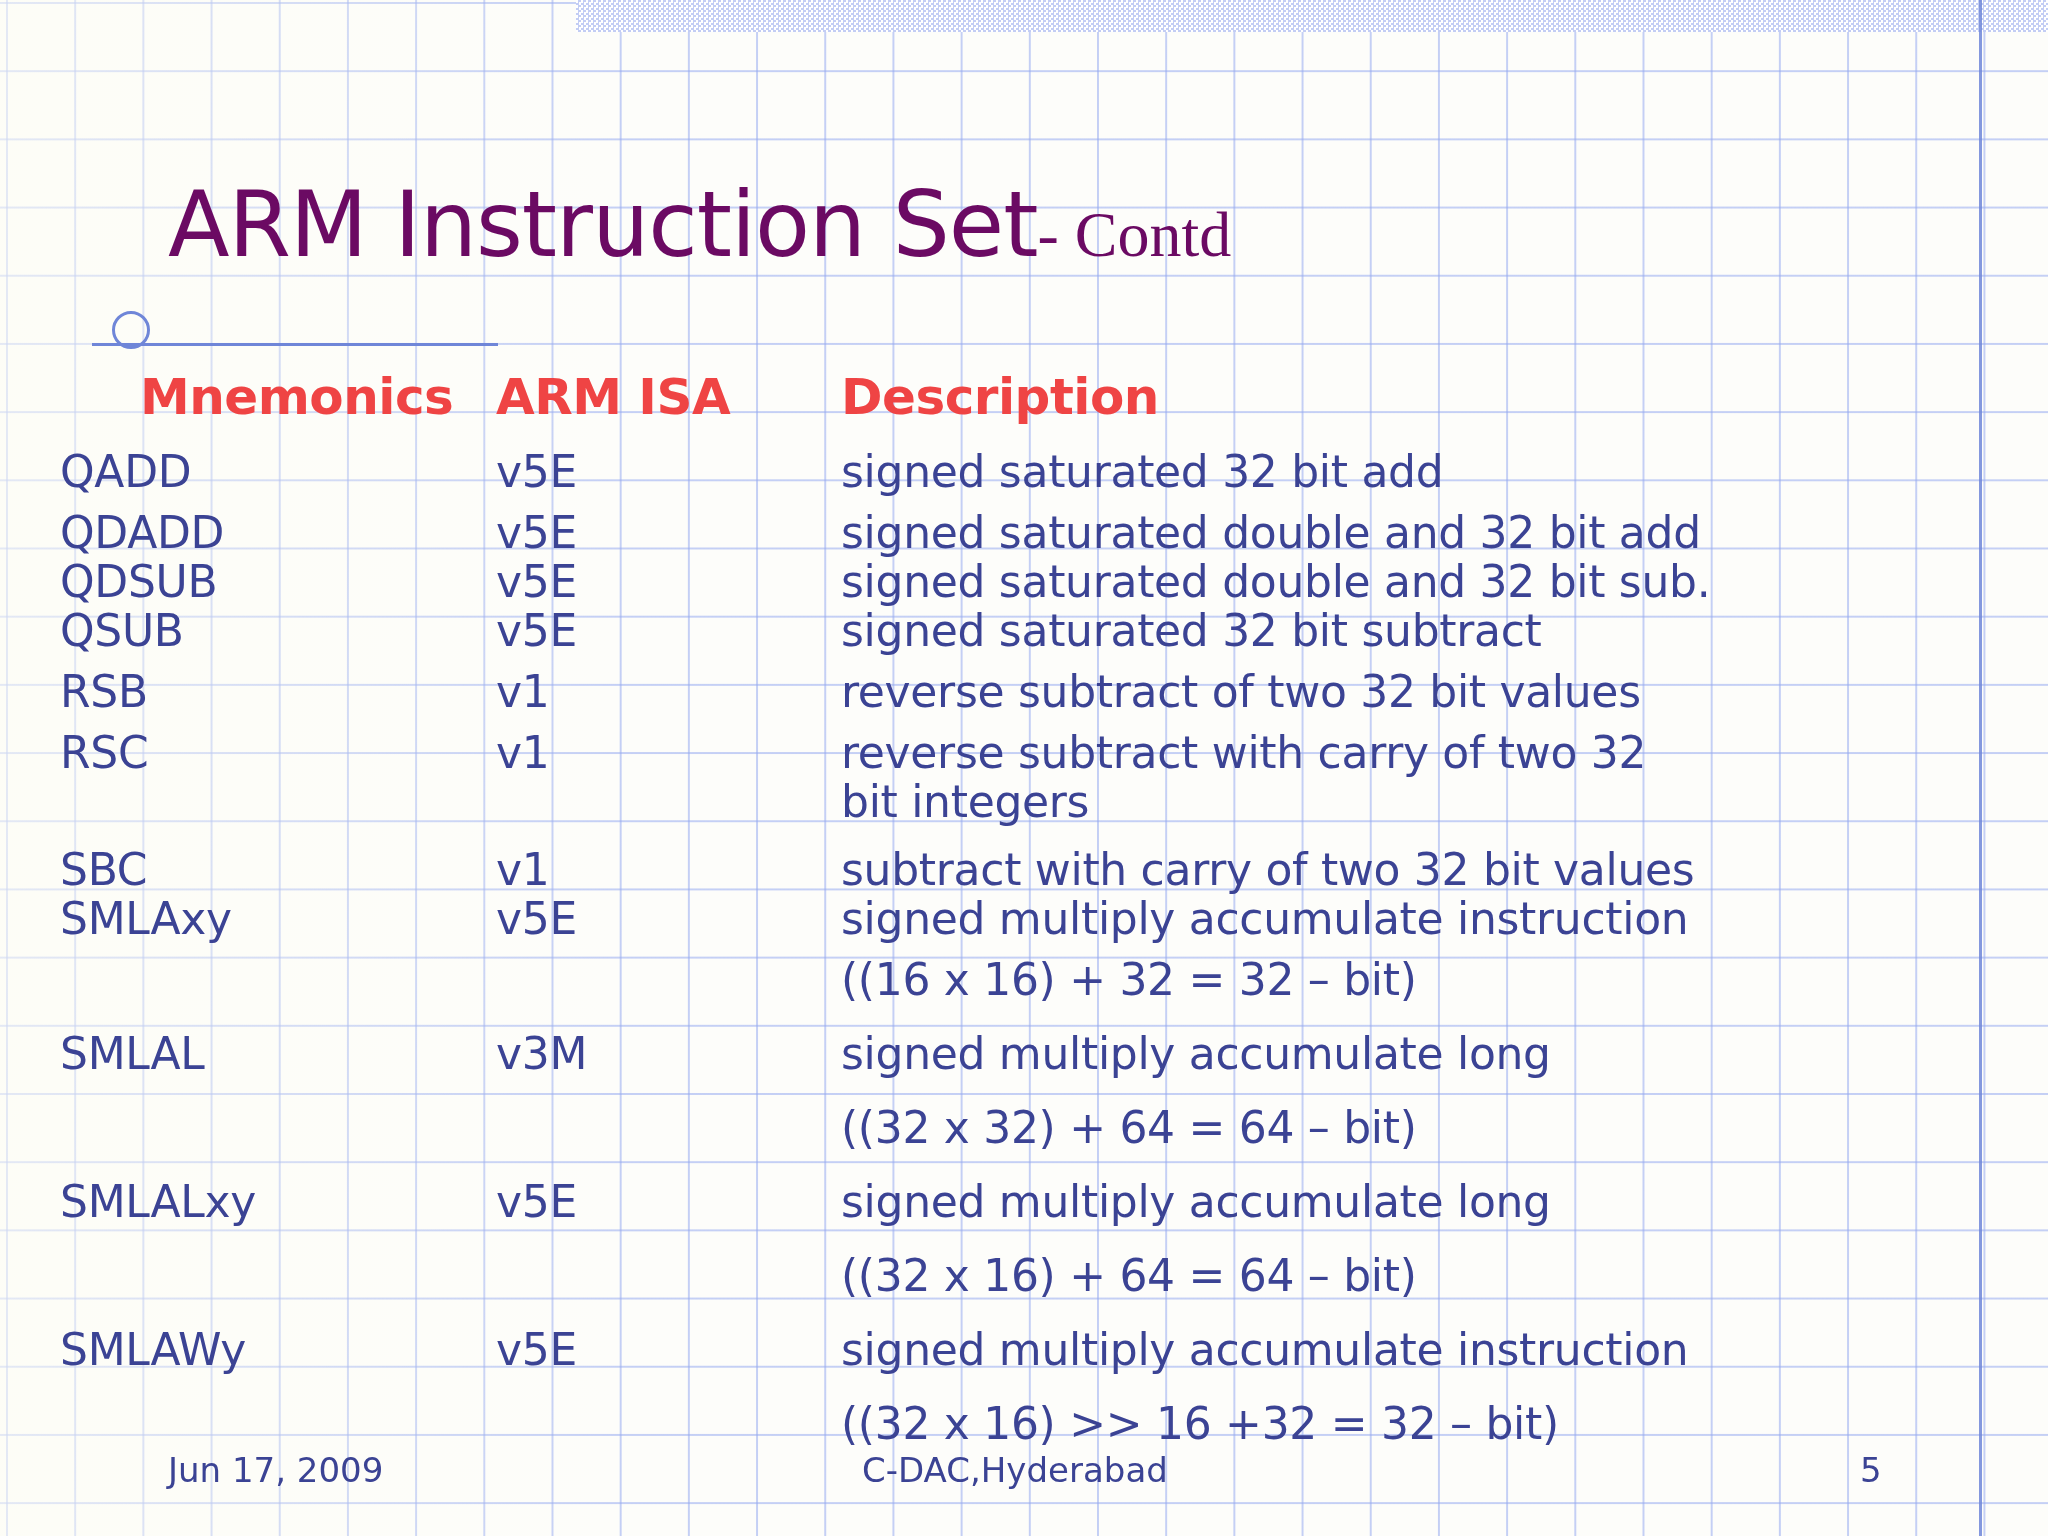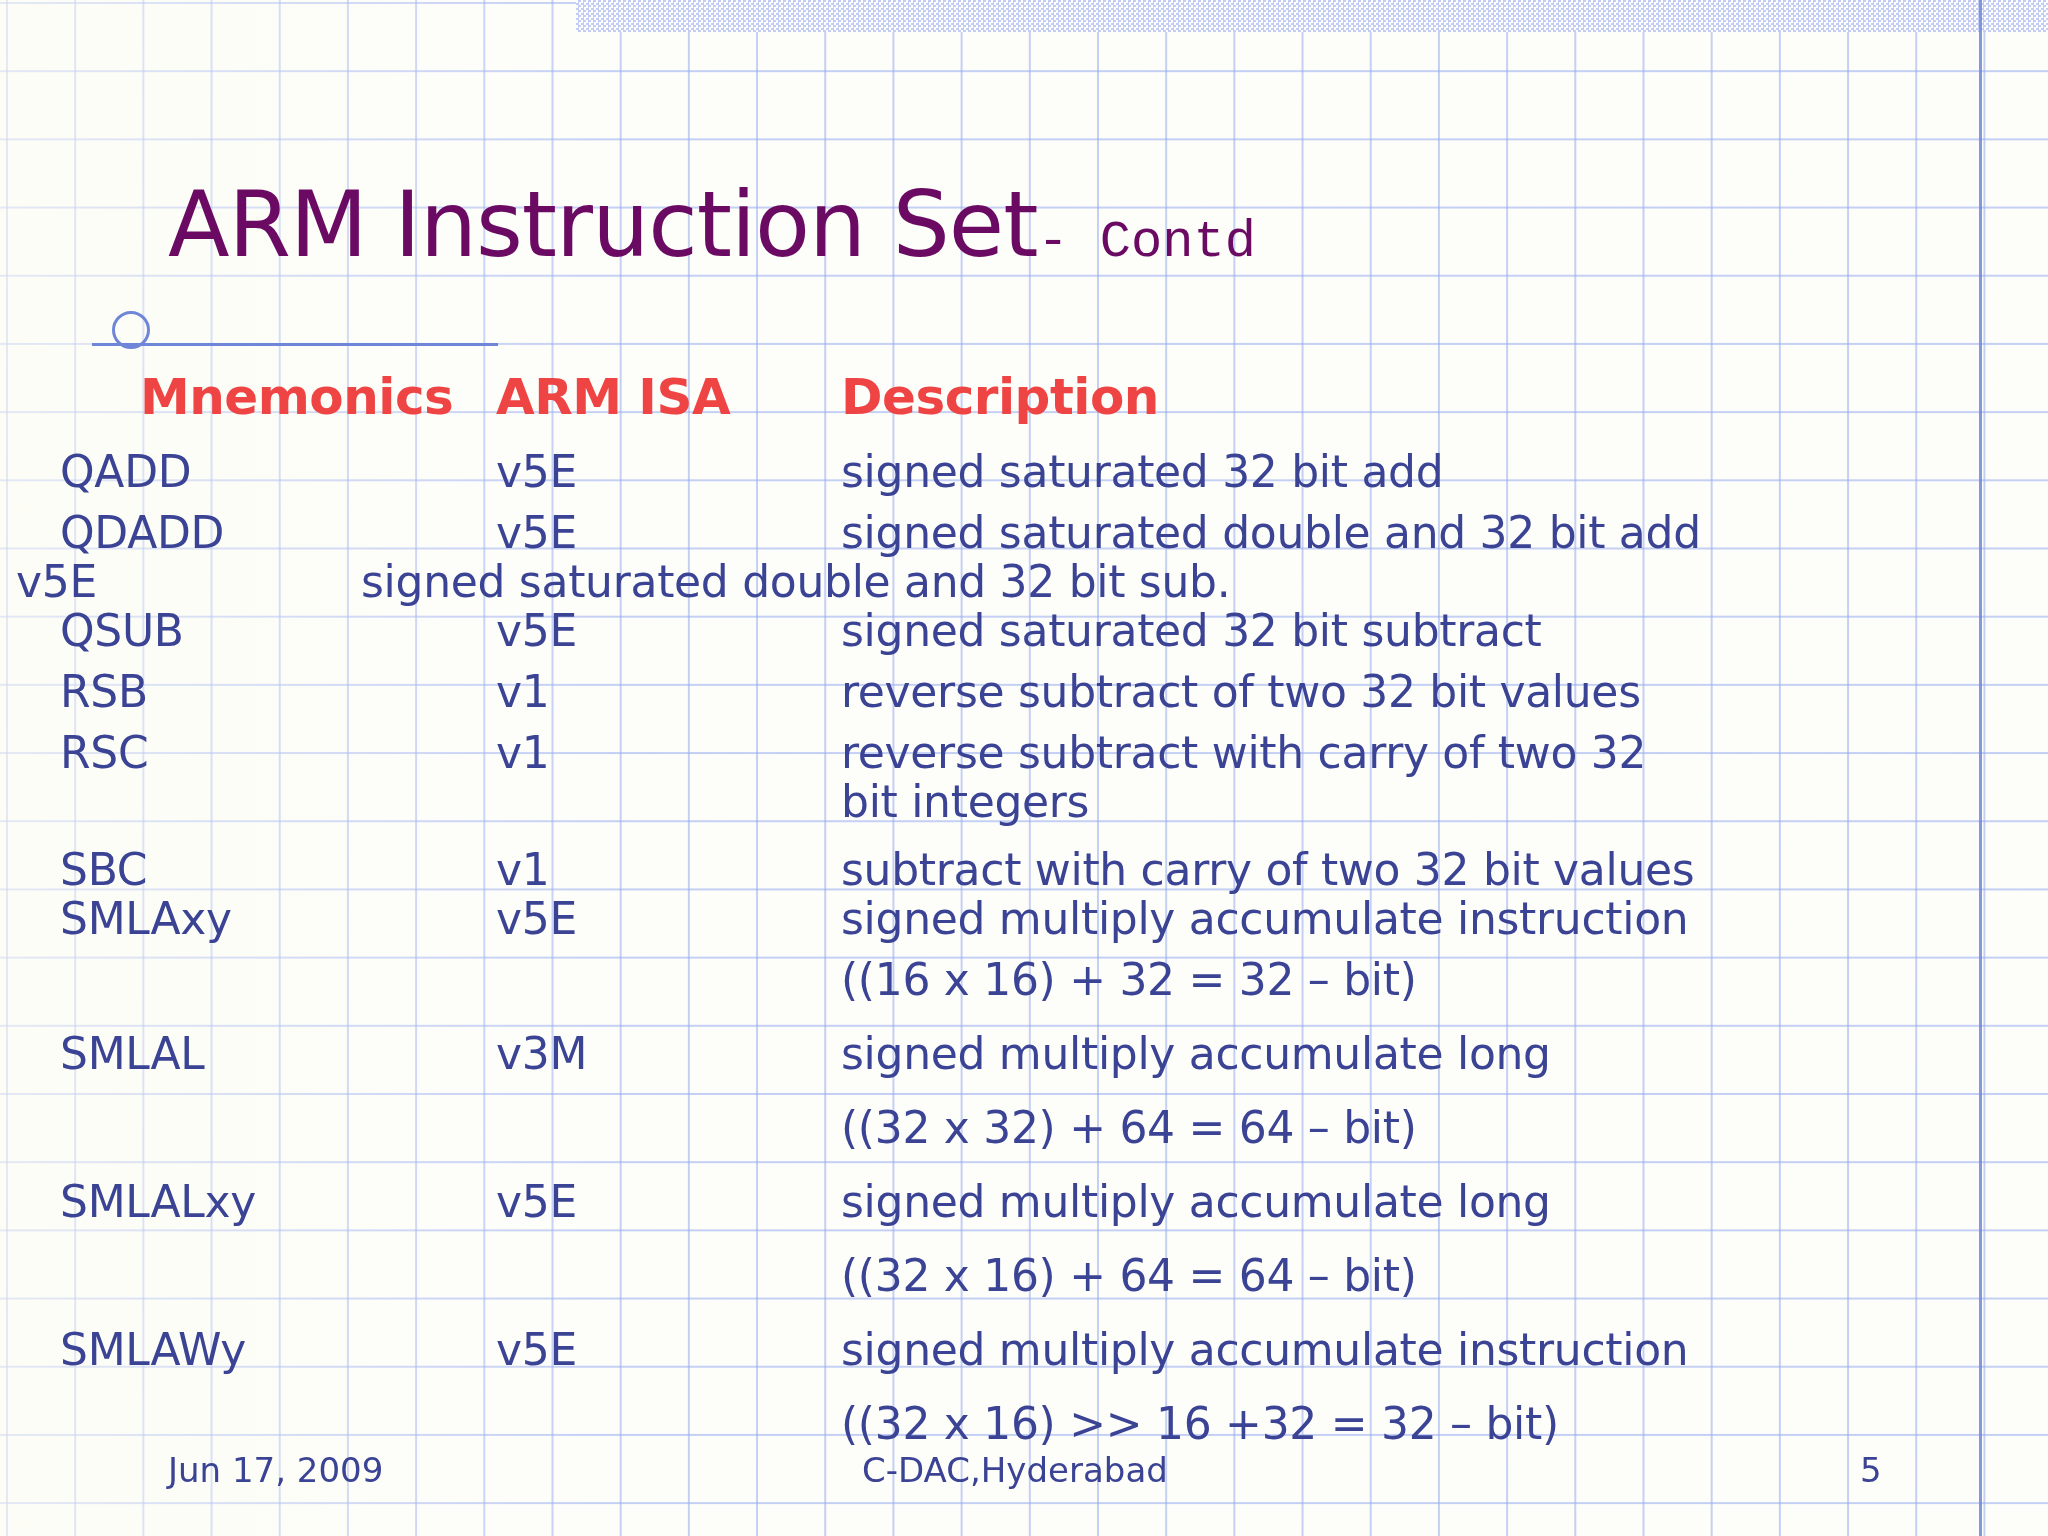--- a/index.html
+++ b/index.html
@@ -68,22 +68,22 @@
     white-space: nowrap;
   }
   .title-main {
     font-family: "DejaVu Sans", sans-serif;
     font-size: 90px;
     font-weight: 400;
     color: #6b0a63;
     letter-spacing: -1px;
   }
   .title-sub {
-    font-family: Liberation Mono, monospace;
-    font-size: 52px;
+    font-family: Liberation Serif, serif;
+    font-size: 64px;
     font-weight: 400;
     color: #6b0a63;
     letter-spacing: 0px;
   }
 
   
   #deco-line {
     position: absolute;
     left: 92px;
     top: 343px;
@@ -193,20 +193,21 @@
       <div class="col-desc cell desc">signed saturated 32 bit add</div>
     </div>
 
     <div class="row tight">
       <div class="col-mn cell">QDADD</div>
       <div class="col-isa cell isa">v5E</div>
       <div class="col-desc cell desc">signed saturated double and 32 bit add</div>
     </div>
 
     <div class="row tight">
+      <div class="col-mn cell">QDSUB</div>
       <div class="col-isa cell isa">v5E</div>
       <div class="col-desc cell desc">signed saturated double and 32 bit sub.</div>
     </div>
 
     <div class="row">
       <div class="col-mn cell">QSUB</div>
       <div class="col-isa cell isa">v5E</div>
       <div class="col-desc cell desc">signed saturated 32 bit subtract</div>
     </div>
 

